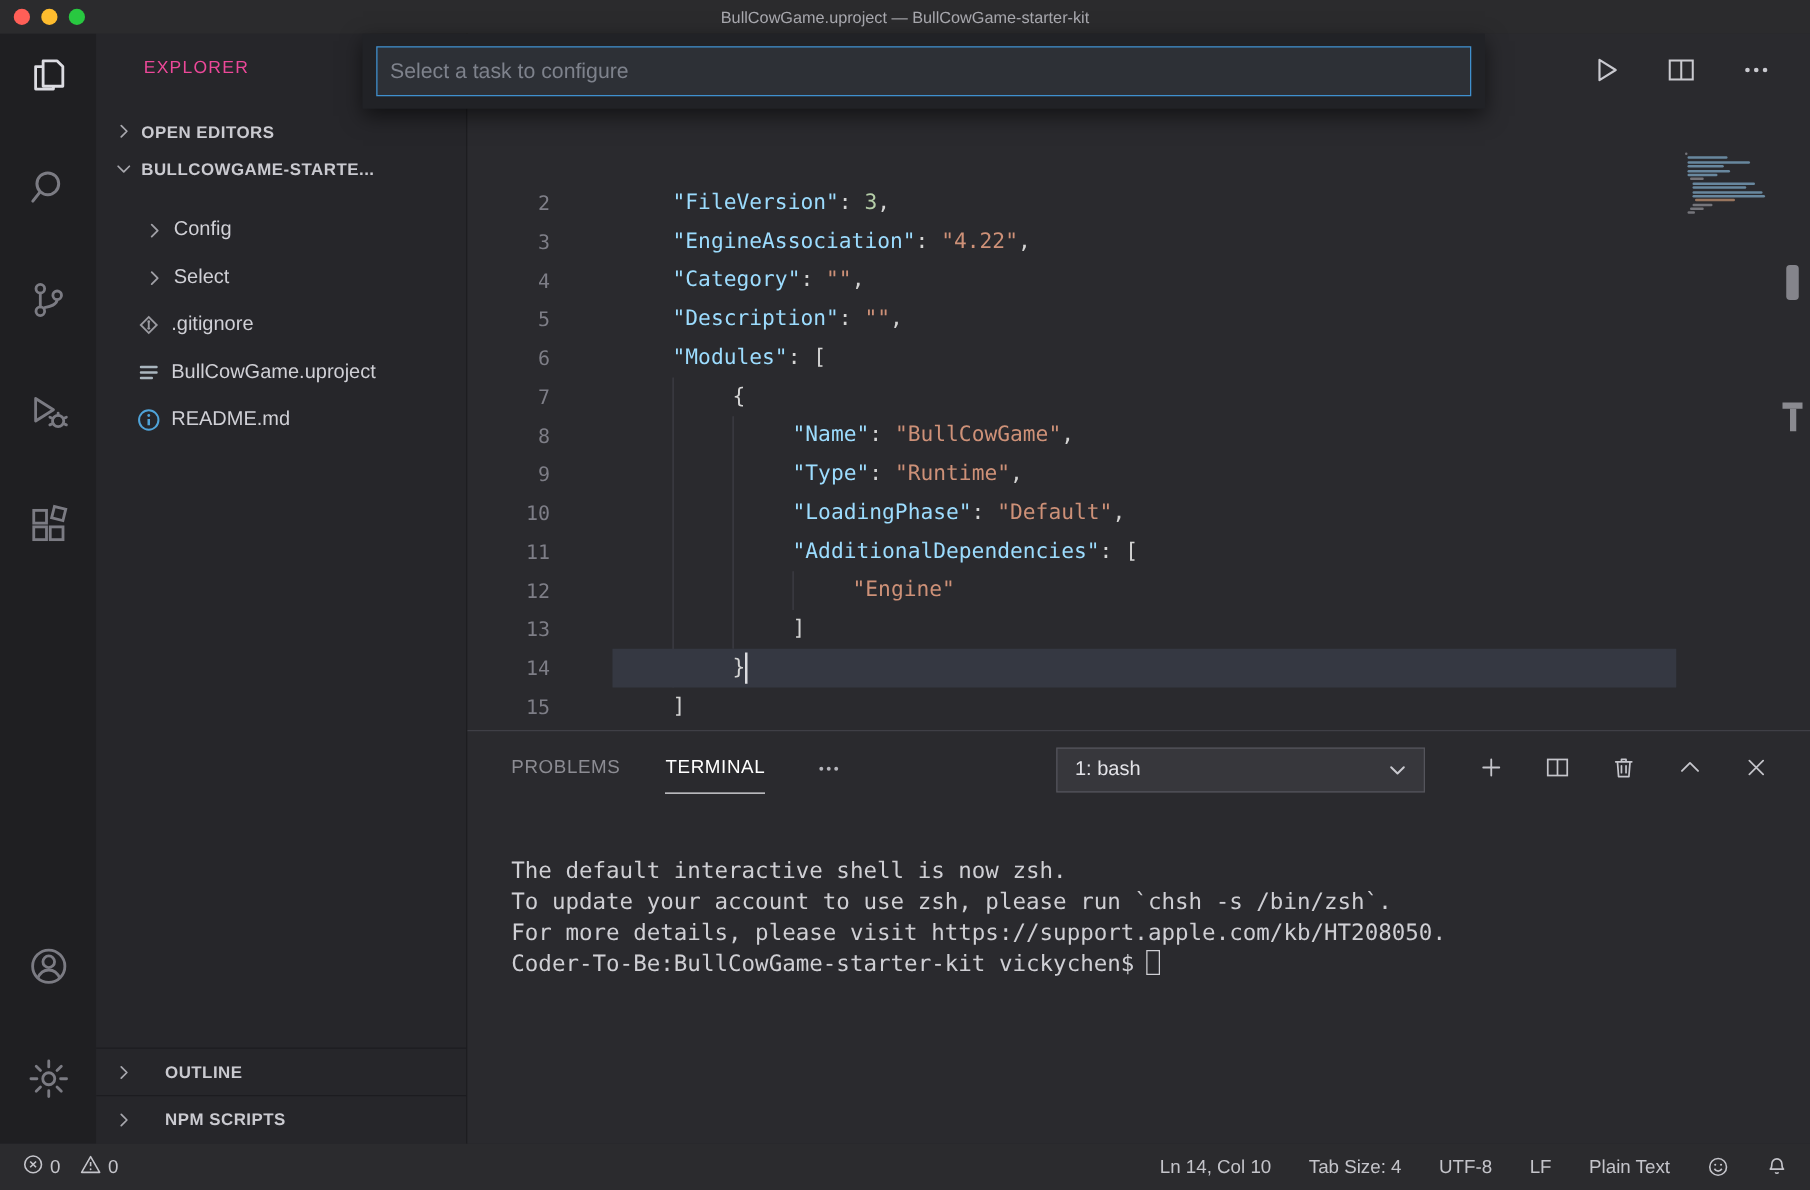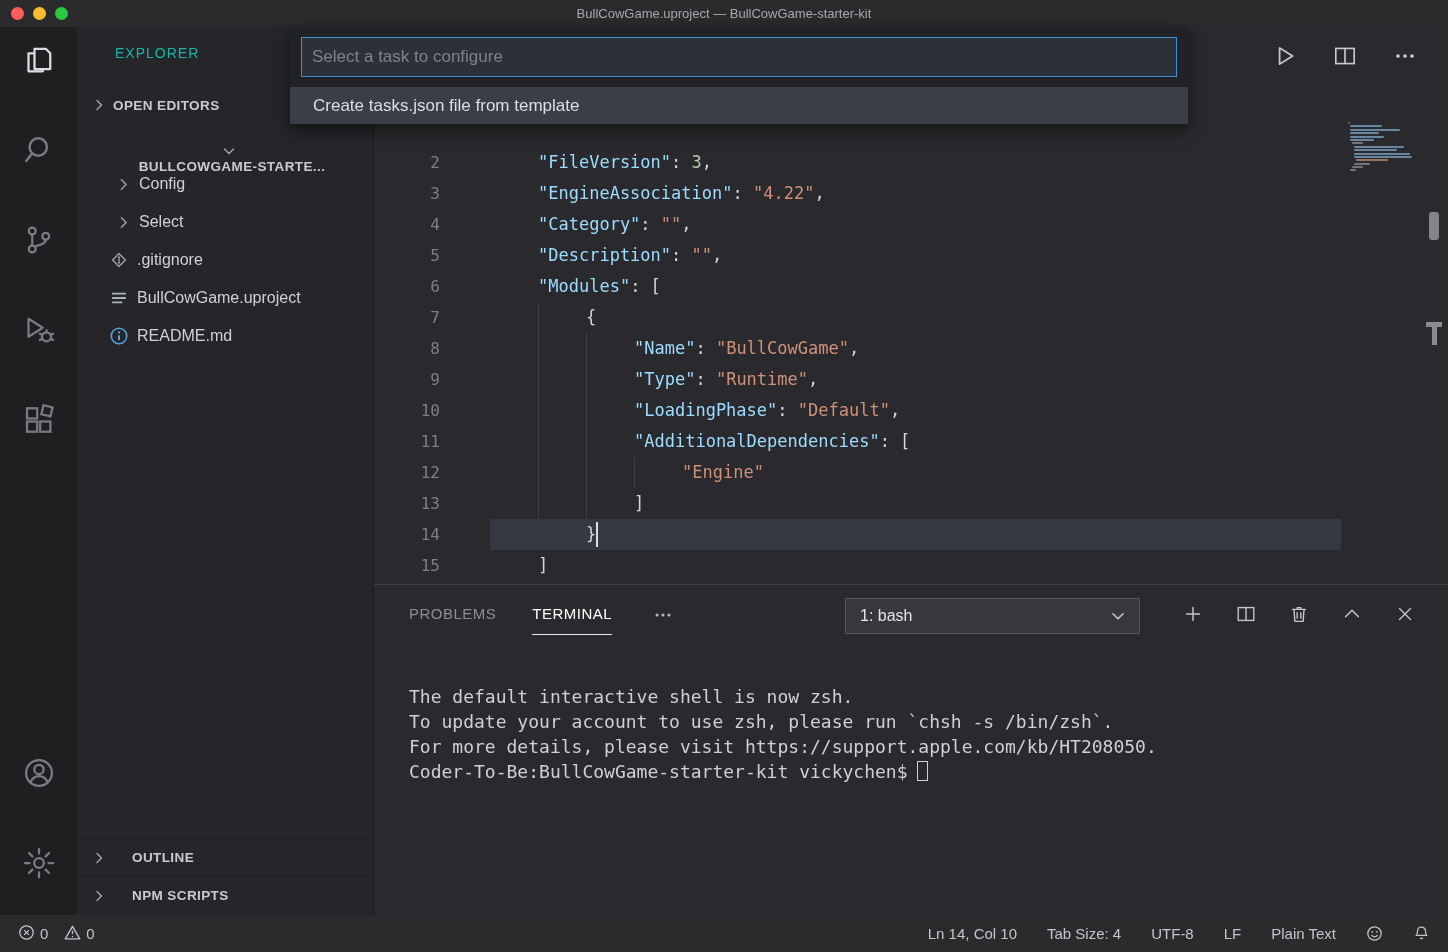--- a/index.html
+++ b/index.html
@@ -16,21 +16,21 @@
   .main { position:absolute; top:27px; bottom:37px; left:0; right:0; }
 
   
   .activitybar { position:absolute; left:0; top:0; bottom:0; width:77px; background:#1f1f22; }
   .act-item { position:absolute; left:0; width:77px; height:48px; display:flex; align-items:center; justify-content:center; color:#7b7b83; cursor:pointer; }
   .act-item.active { color:#dcdce2; }
   .act-item svg { width:36px; height:36px; }
 
   
   .sidebar { position:absolute; left:77px; top:0; bottom:0; width:297px; background:#26262a; border-right:1px solid #1b1b1e; }
-  .sb-title { position:absolute; top:18px; left:38px; font-size:14px; letter-spacing:1px; color:#14b8a6; }
+  .sb-title { position:absolute; top:18px; left:38px; font-size:14px; letter-spacing:1px; color:#ec4899; }
   .sec-row { position:absolute; left:0; right:0; height:32px; display:flex; align-items:center; padding-left:14px; font-size:13.5px; font-weight:bold; letter-spacing:.4px; color:#cacad0; }
   .sec-row .chev { width:16px; height:16px; margin-right:6px; color:#a7a7ad; flex:0 0 auto; }
   .sec-row.bordered { border-top:1px solid #1c1c20; height:38px;gap:19px; }
   #file-tree { position:absolute; top:138px; left:0; right:0; }
   .tree-row { height:38px; display:flex; align-items:center; font-size:16px; color:#d0d0d6; cursor:pointer; }
   .tree-row.folder { padding-left:38px; }
   .tree-row.file { padding-left:32px; }
   .tree-row .chev { width:17px; height:17px; margin-right:7px; color:#a0a0a6; }
   .tree-row .ficon { width:20px; height:20px; margin-right:8px; }
   .ficon.git  { color:#9a9aa0; }
@@ -162,21 +162,21 @@
     </div>
 
     <div class="sidebar">
       <div class="sb-title">EXPLORER</div>
       <div class="sec-row" style="top:62px;">
         <span class="chev" id="oe-chev"><svg viewBox="0 0 16 16" fill="none" stroke="currentColor" stroke-width="1.4" stroke-linecap="round" stroke-linejoin="round">
               <path d="M6 3.5L10.5 8L6 12.5"></path>
             </svg></span>
         <span>OPEN EDITORS</span>
       </div>
-      <div class="sec-row" style="top:116px;flex-direction:column;">
+      <div class="sec-row" style="top:92px;">
         <span class="chev" id="ws-chev"><svg viewBox="0 0 16 16" fill="none" stroke="currentColor" stroke-width="1.4" stroke-linecap="round" stroke-linejoin="round">
               <path d="M3.5 6L8 10.5L12.5 6"></path>
             </svg></span>
         <span>BULLCOWGAME-STARTE...</span>
       </div>
       <div id="file-tree">
           <div class="tree-row folder">
             <span class="chev"><svg viewBox="0 0 16 16" fill="none" stroke="currentColor" stroke-width="1.4" stroke-linecap="round" stroke-linejoin="round">
                 <path d="M6 3.5L10.5 8L6 12.5"></path>
               </svg></span>
@@ -360,18 +360,15 @@
             <path d="M6.8 12a1.3 1.3 0 0 0 2.4 0"></path>
           </svg>
         </span>
     </div>
   </div>
 
   <div class="quick-input">
     <div class="qi-wrap">
       <input type="text" placeholder="Select a task to configure" style="">
     </div>
-    <div id="quick-items">
-        <div class="qi-item">Create tasks.json file from template</div>
-      </div>
   </div>
 
 </div>
 
 </body></html>

